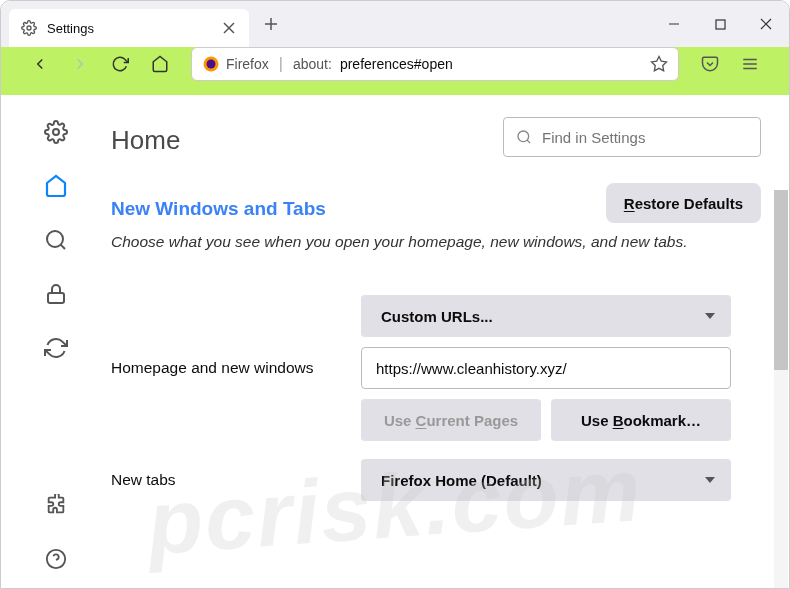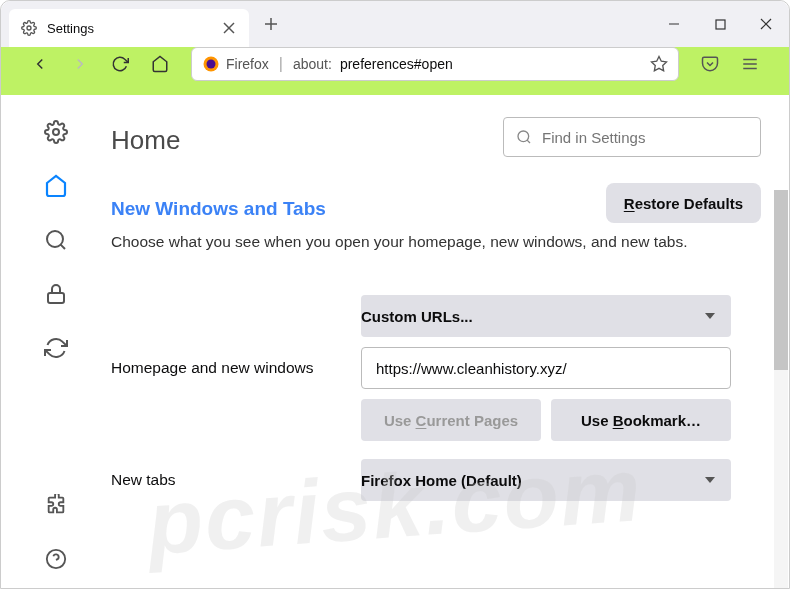--- a/index.html
+++ b/index.html
@@ -27,26 +27,26 @@
 .sideicon { width: 26px; height: 26px; display: flex; align-items: center; justify-content: center; color: #555; cursor: pointer; }
 .sideicon.active { color: #0a84ff; }
 .content { flex: 1; padding: 22px 28px 0 0; position: relative; }
 
 .searchbox { position: absolute; top: 22px; right: 28px; width: 258px; height: 40px; border: 1px solid #bbb; border-radius: 4px; display: flex; align-items: center; padding: 8px 12px; gap: 10px; color: #777; background: #fff; }
 .searchbox input { border: none; outline: none; font-size: 15px; flex: 1; color: #222; background: transparent; }
 
 h1 { font-size: 26px; font-weight: 400; color: #4a4a4a; margin-top: 8px; margin-bottom: 42px; }
 .restore { position: absolute; top: 88px; right: 28px; height: 40px; padding: 0 18px; background: #e0e0e6; border: none; border-radius: 8px; font-size: 15px; color: #0c0c0d; font-weight: 600; cursor: pointer; }
 h2 { font-size: 19px; font-weight: 700; color: #3b82f6; margin-bottom: 10px; }
-.desc { font-size: 15.5px; color: #333; line-height: 1.5; margin-bottom: 42px; }
+.desc { font-size: 15.5px; color: #333; line-height: 1.5; margin-bottom: 42px; font-style: italic; }
 
 .field-row { display: flex; align-items: center; margin-bottom: 10px; }
 .field-label { font-size: 15.5px; color: #0c0c0d; width: 250px; }
 .field-body { flex: 1; display: flex; flex-direction: column; gap: 10px; max-width: 370px; }
-.select { height: 42px; background: #e0e0e6; border: none; border-radius: 4px; padding: 0 40px 0 0; font-size: 15px; font-weight: 600; color: #0c0c0d; display: flex; align-items: center; position: relative; cursor: pointer; }
+.select { height: 42px; background: #e0e0e6; border: none; border-radius: 4px; padding: 0 40px 0 20px; font-size: 15px; font-weight: 600; color: #0c0c0d; display: flex; align-items: center; position: relative; cursor: pointer; }
 .select::after { content: ""; position: absolute; right: 16px; top: 18px; border-left: 5px solid transparent; border-right: 5px solid transparent; border-top: 6px solid #555; }
 .textfield { height: 42px; border: 1px solid #bbb; border-radius: 4px; padding: 0 14px; font-size: 15px; color: #0c0c0d; outline: none; }
 .btn-row { display: flex; gap: 10px; }
 .btn { flex: 1; height: 42px; background: #e0e0e6; border: none; border-radius: 4px; font-size: 15px; font-weight: 600; color: #0c0c0d; cursor: pointer; }
 .btn.disabled { color: #999; }
 
 .scrollbar { position: absolute; right: 1px; top: 95px; width: 14px; height: calc(589px - 95px - 2px); background: #f5f5f5; }
 .thumb { width: 14px; height: 180px; background: #c5c5c5; }
 
 .watermark { position: absolute; bottom: 30px; left: 50%; transform: translate(-50%,0) rotate(-4deg); font-size: 90px; font-weight: 700; color: rgba(200,200,200,0.28); letter-spacing: 2px; pointer-events: none; font-style: italic; white-space: nowrap; }

